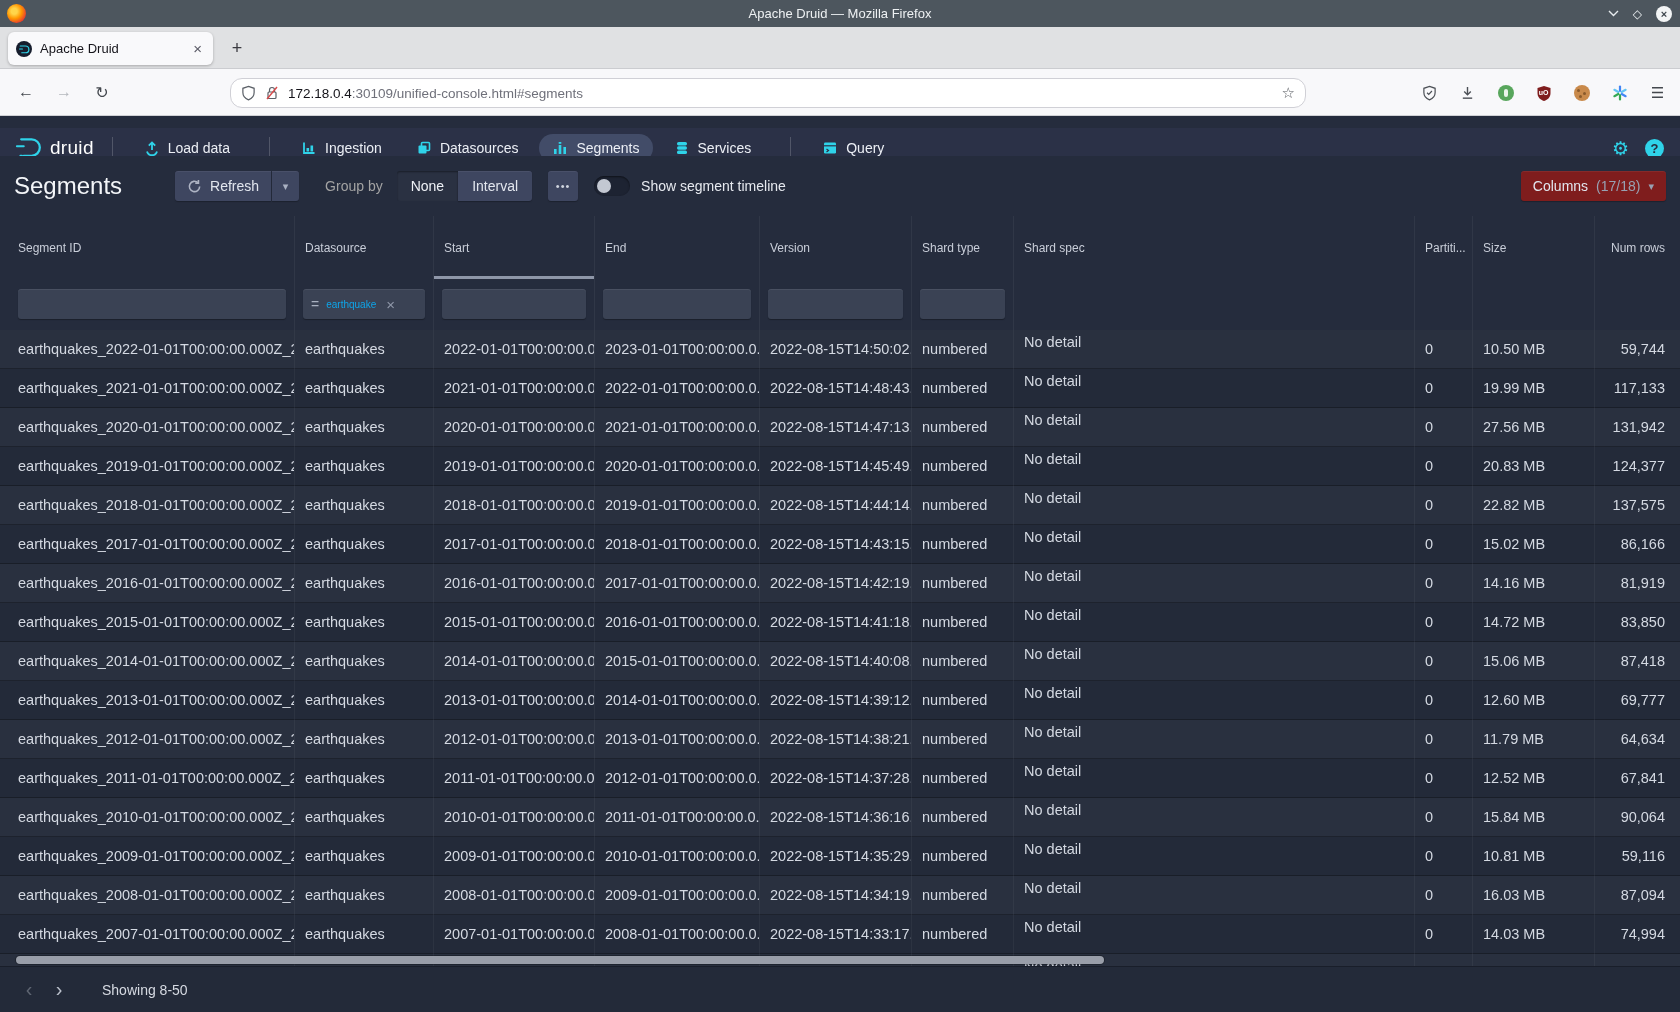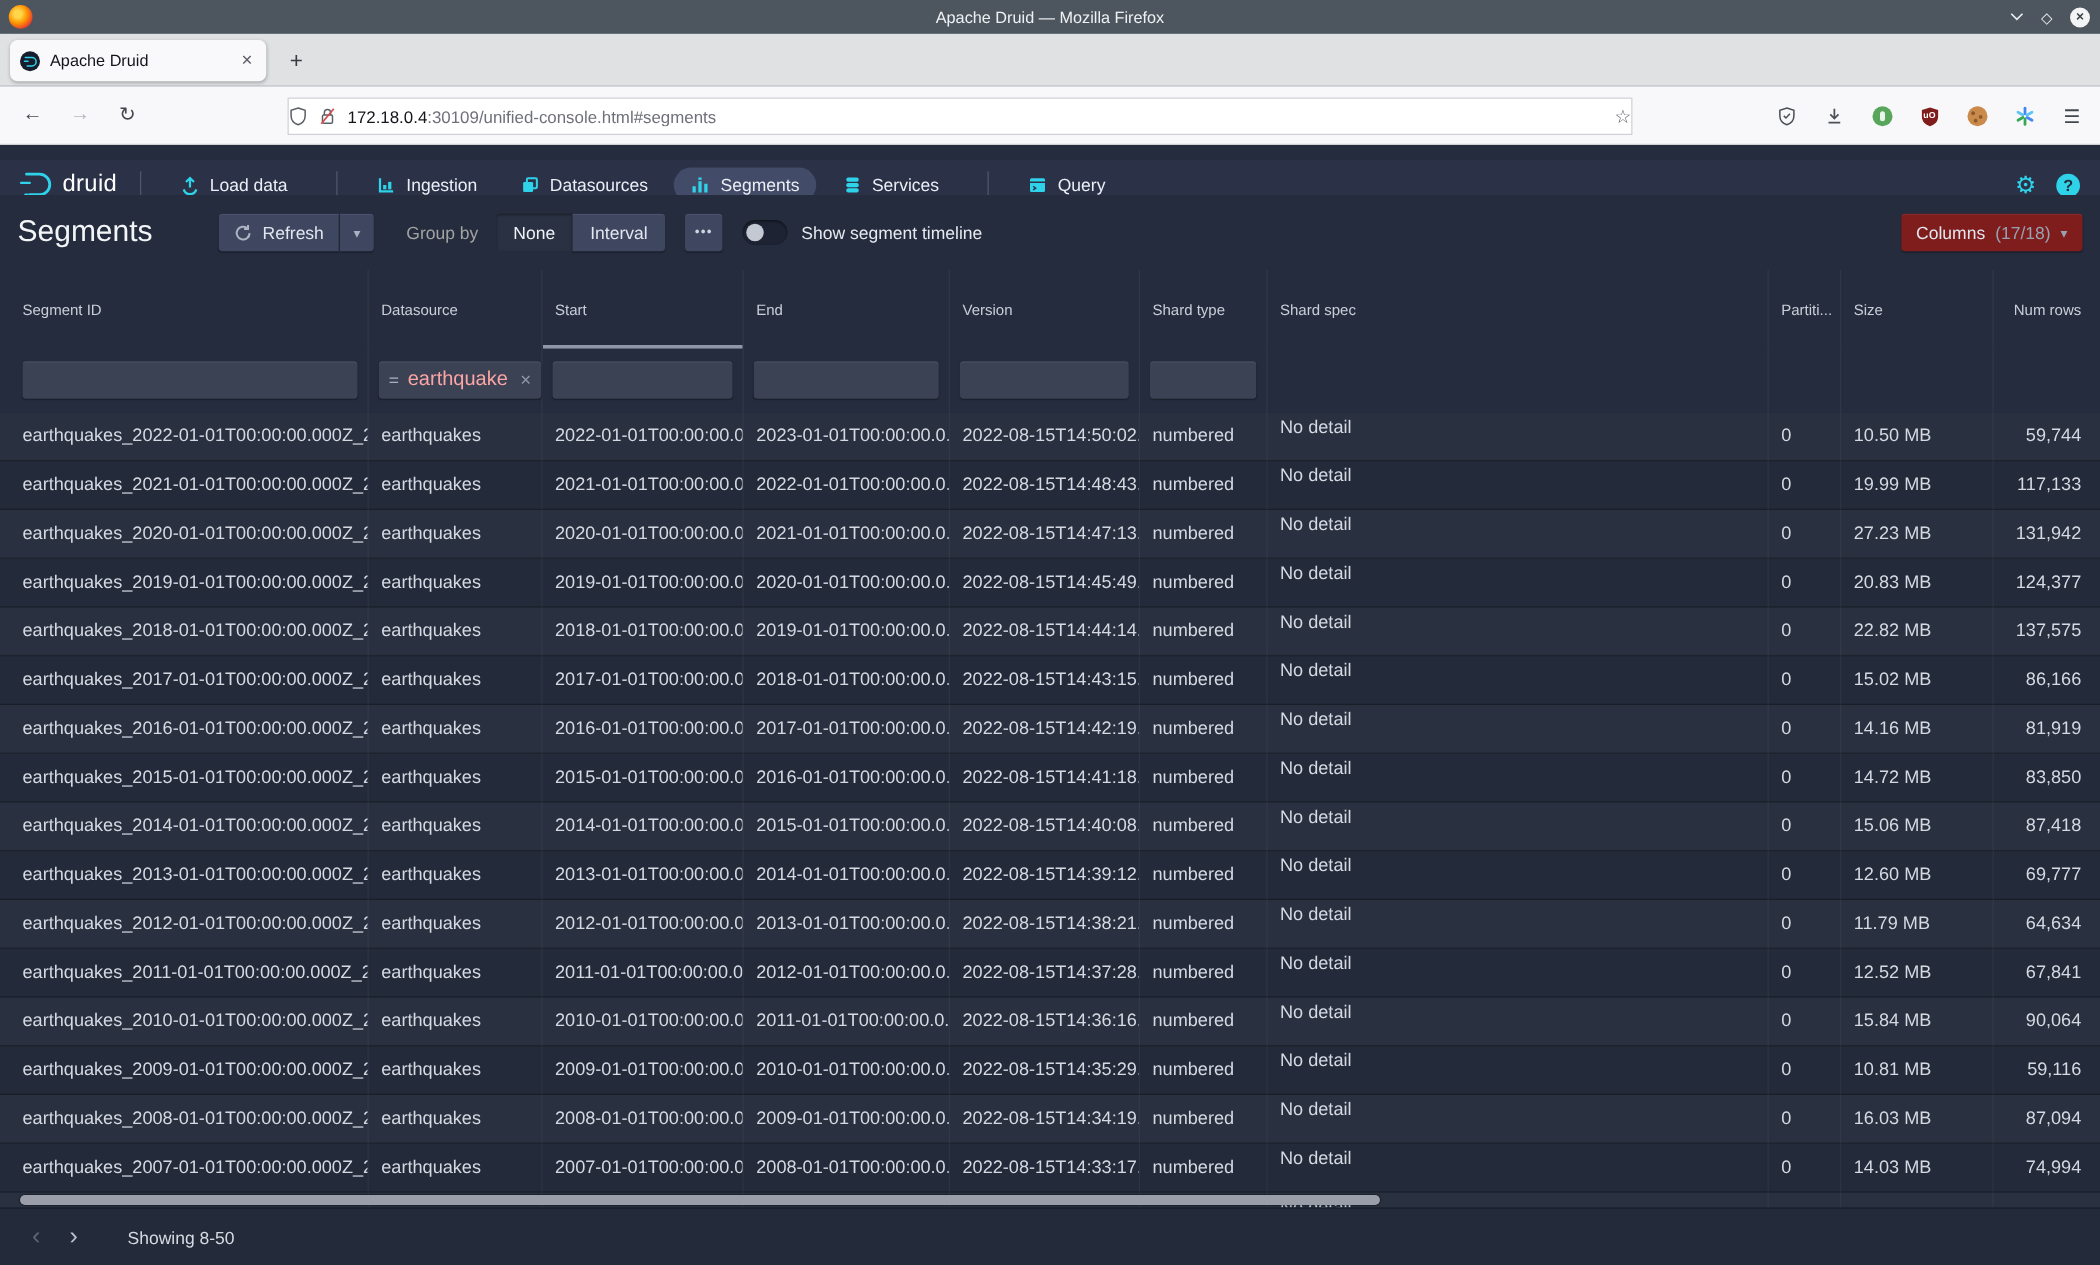--- a/index.html
+++ b/index.html
@@ -31,21 +31,21 @@
     justify-content:center; color:#3a3a40; font-size:18px; border-radius:4px; }
 
   
   .btoolbar { position:absolute; top:69px; left:0; width:1680px; height:47px; background:#f8f8fa;
     border-bottom:1px solid #d0d1d5; display:flex; align-items:center; }
   .nav-btns { display:flex; align-items:center; gap:10px; margin-left:12px; }
   .nav-btn { width:28px; height:28px; display:flex; align-items:center; justify-content:center;
     font-size:16px; color:#44484e; border-radius:4px; }
   .nav-btn.disabled { color:#b4b7bd; }
   .urlbar { position:absolute; left:230px; top:9px; width:1076px; height:30px; background:#ffffff;
-    border:1px solid #d0d0d6; border-radius:0; display:flex; align-items:center; padding:0 0; }
+    border:1px solid #d0d0d6; border-radius:12px; display:flex; align-items:center; padding:0 10px; }
   .urlbar .sep-ic { display:flex; align-items:center; margin-right:9px; }
   .url-text { flex:1; font-size:13.5px; white-space:nowrap; overflow:hidden; }
   .url-host { color:#15141a; }
   .url-rest { color:#6f707a; }
   .star-ic { color:#55585e; font-size:15px; }
   .ext-icons { position:absolute; right:14px; top:9px; height:30px; display:flex; align-items:center; gap:21px; }
   .ext { width:17px; height:17px; display:flex; align-items:center; justify-content:center; }
   .ext-green { width:16px; height:16px; border-radius:8px; background:#58a65c; position:relative; }
   .ext-green::after { content:""; position:absolute; left:6px; top:4px; width:4px; height:8px; border-radius:2px; background:#eaf4ea; }
   .ext-ublock { position:relative; }
@@ -103,21 +103,21 @@
   .th.sort-desc { box-shadow:inset 0 -3px 0 #8e96a8; }
 
   .tfilter { position:absolute; top:279px; left:0; width:1680px; height:51px; background:#252c3d; }
   .fcell { border-right:1px solid rgba(255,255,255,.055); display:flex; align-items:flex-start; }
   .fcell.col-9 { border-right:none; }
   .filter-box { height:30px; margin-top:10px; flex:1; background:#3a4254; border-radius:3px;
     box-shadow:inset 0 1px 0 rgba(255,255,255,.08), 0 1px 1px rgba(0,0,0,.3);
     margin-left:8px; margin-right:8px; display:flex; align-items:center; padding:0 8px; }
   .fcell.col-0 .filter-box { margin-left:18px; }
   .chip-op { color:#a9b1c0; font-size:14px; }
-  .chip-val { color:#fca5a5; font-size:16px; margin-left:7px; }
+  .chip-val { color:#0ea5e9; font-size:10px; margin-left:7px; }
   .chip-x { color:#8f97a8; font-size:15px; margin-left:10px; }
 
   .tbody { position:absolute; top:330px; left:0; width:1680px; height:636px; overflow:hidden; }
   .tr { height:39px; }
   .tr.odd { background:#29303f; }
   .tr.even { background:#232a39; }
   .td { display:flex; align-items:center; padding-left:10px; color:#d4d9e2; font-size:14.5px;
     border-right:1px solid rgba(255,255,255,.045); border-bottom:1px solid rgba(0,0,0,.28);
     white-space:nowrap; overflow:hidden; }
   .td.col-0 { padding-left:18px; }
@@ -400,21 +400,21 @@
       </div>
       <div class="tr grid-row odd">
         <div class="td col-0">earthquakes_2020-01-01T00:00:00.000Z_2...</div>
         <div class="td col-1">earthquakes</div>
         <div class="td col-2">2020-01-01T00:00:00.0...</div>
         <div class="td col-3">2021-01-01T00:00:00.0...</div>
         <div class="td col-4">2022-08-15T14:47:13.5...</div>
         <div class="td col-5">numbered</div>
         <div class="td col-6">No detail</div>
         <div class="td col-7">0</div>
-        <div class="td col-8">27.23 MB</div>
+        <div class="td col-8">27.56 MB</div>
         <div class="td col-9">131,942</div>
       </div>
       <div class="tr grid-row even">
         <div class="td col-0">earthquakes_2019-01-01T00:00:00.000Z_2...</div>
         <div class="td col-1">earthquakes</div>
         <div class="td col-2">2019-01-01T00:00:00.0...</div>
         <div class="td col-3">2020-01-01T00:00:00.0...</div>
         <div class="td col-4">2022-08-15T14:45:49.1...</div>
         <div class="td col-5">numbered</div>
         <div class="td col-6">No detail</div>

